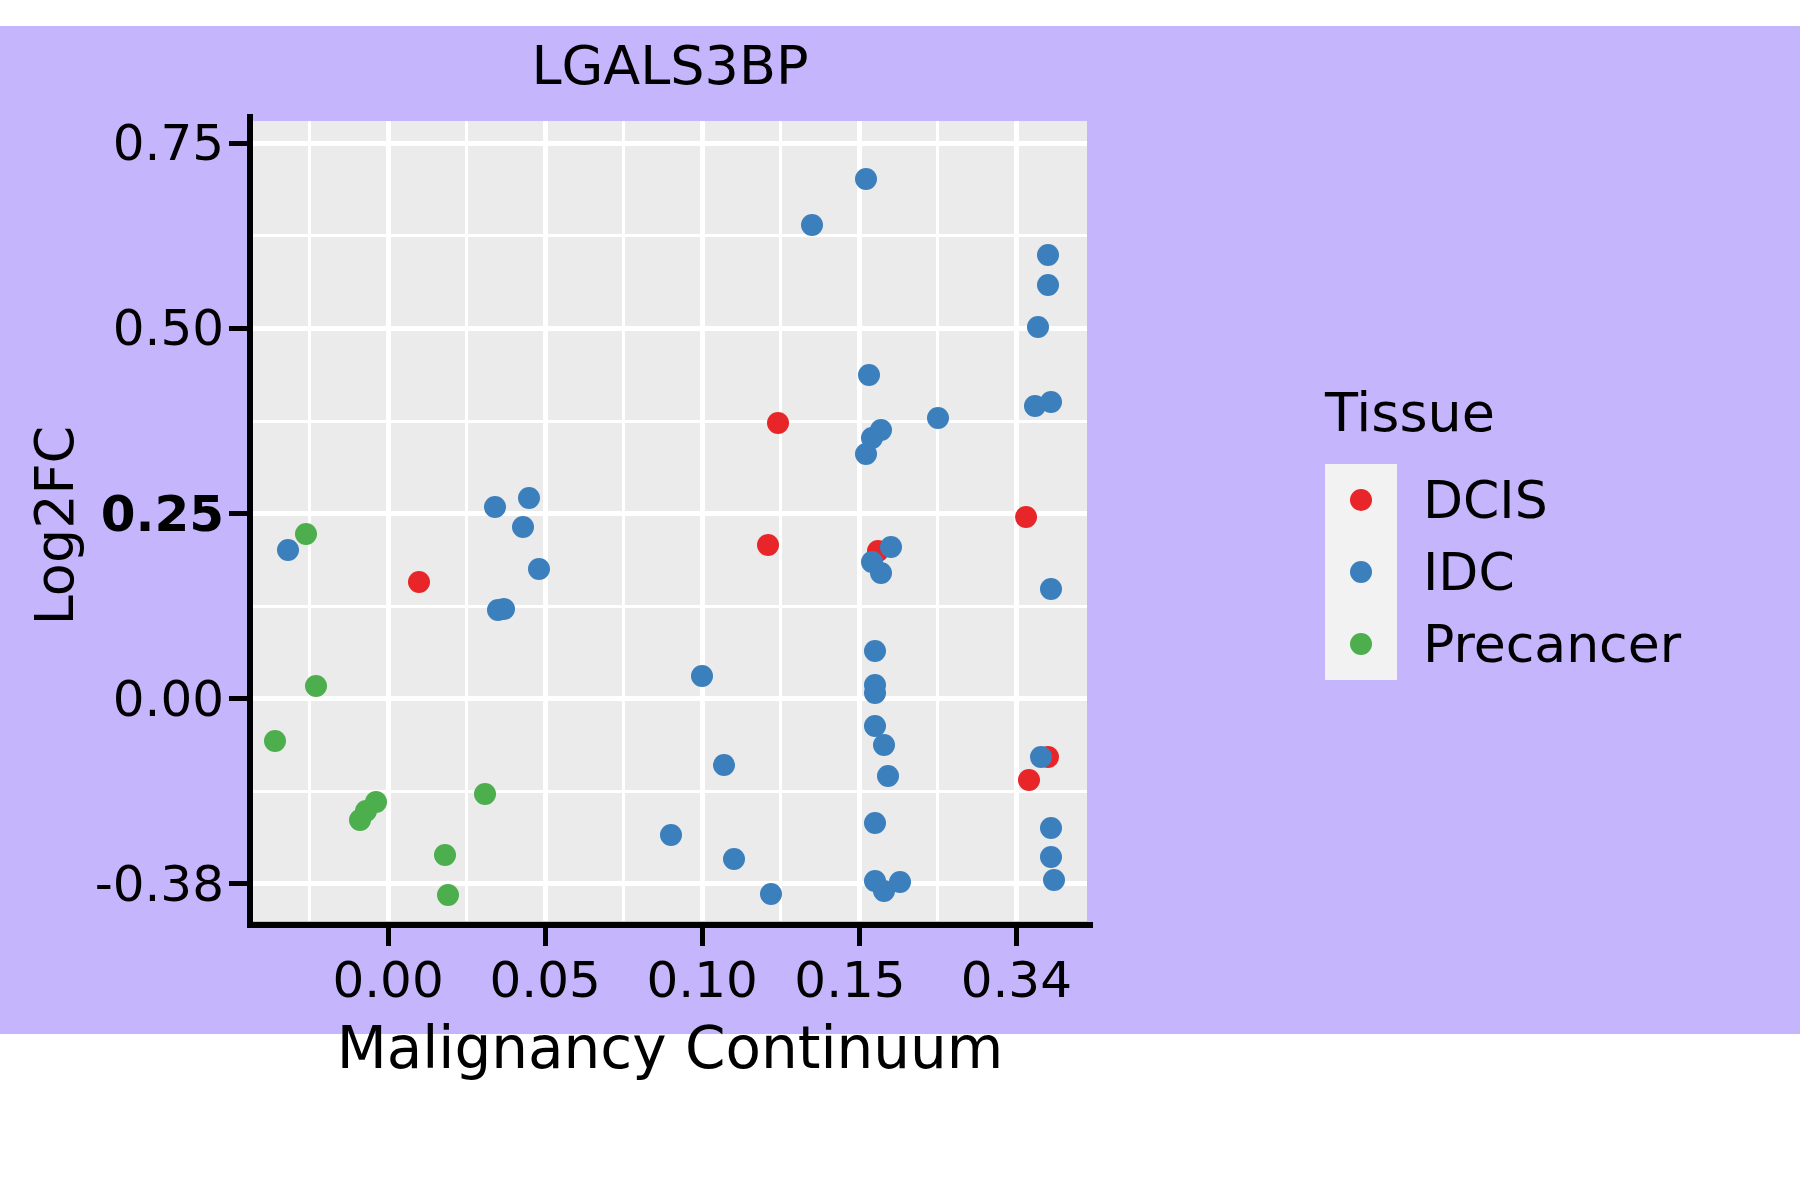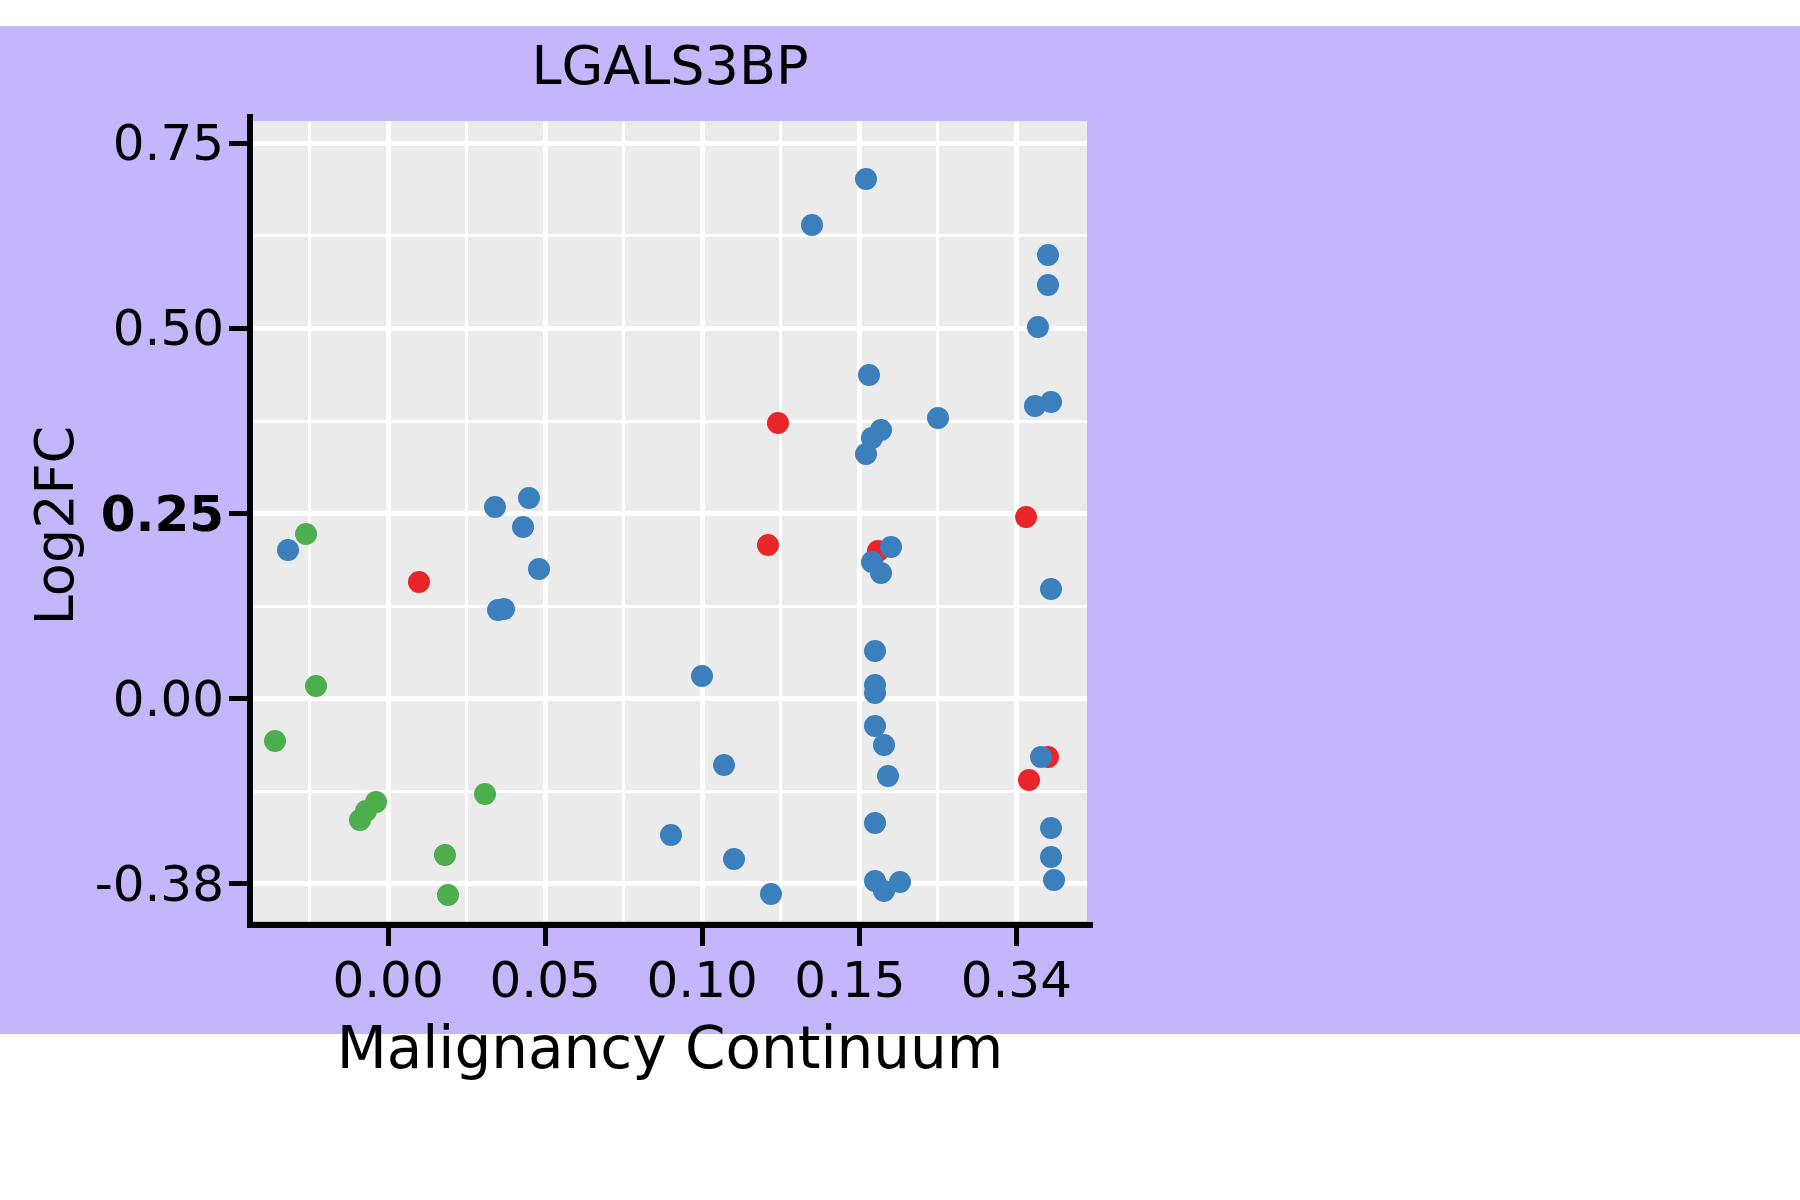--- a/index.html
+++ b/index.html
@@ -296,15 +296,36 @@
       <div class="tick-x" style="left: 856.76px;"></div>
       <div class="ticklabel-x" style="left: 850px;">0.15</div>
       <div class="tick-x" style="left: 1013.82px;"></div>
       <div class="ticklabel-x" style="left: 1016.32px;">0.34</div>
     </div>
 
   <div id="xlabel">Malignancy Continuum</div>
   <div id="ylabel">Log2FC</div>
 
   <div id="legend">
+    <div id="legend-title">Tissue</div>
+    <div id="legend-rows">
+        <div class="legend-row">
+          <div class="legend-key">
+            <div class="legend-dot" style="background: rgb(232, 38, 42);"></div>
+          </div>
+          <div class="legend-label">DCIS</div>
+        </div>
+        <div class="legend-row">
+          <div class="legend-key">
+            <div class="legend-dot" style="background: rgb(59, 127, 189);"></div>
+          </div>
+          <div class="legend-label">IDC</div>
+        </div>
+        <div class="legend-row">
+          <div class="legend-key">
+            <div class="legend-dot" style="background: rgb(76, 174, 76);"></div>
+          </div>
+          <div class="legend-label">Precancer</div>
+        </div>
+      </div>
   </div>
 
 </div>
 
 </body></html>

